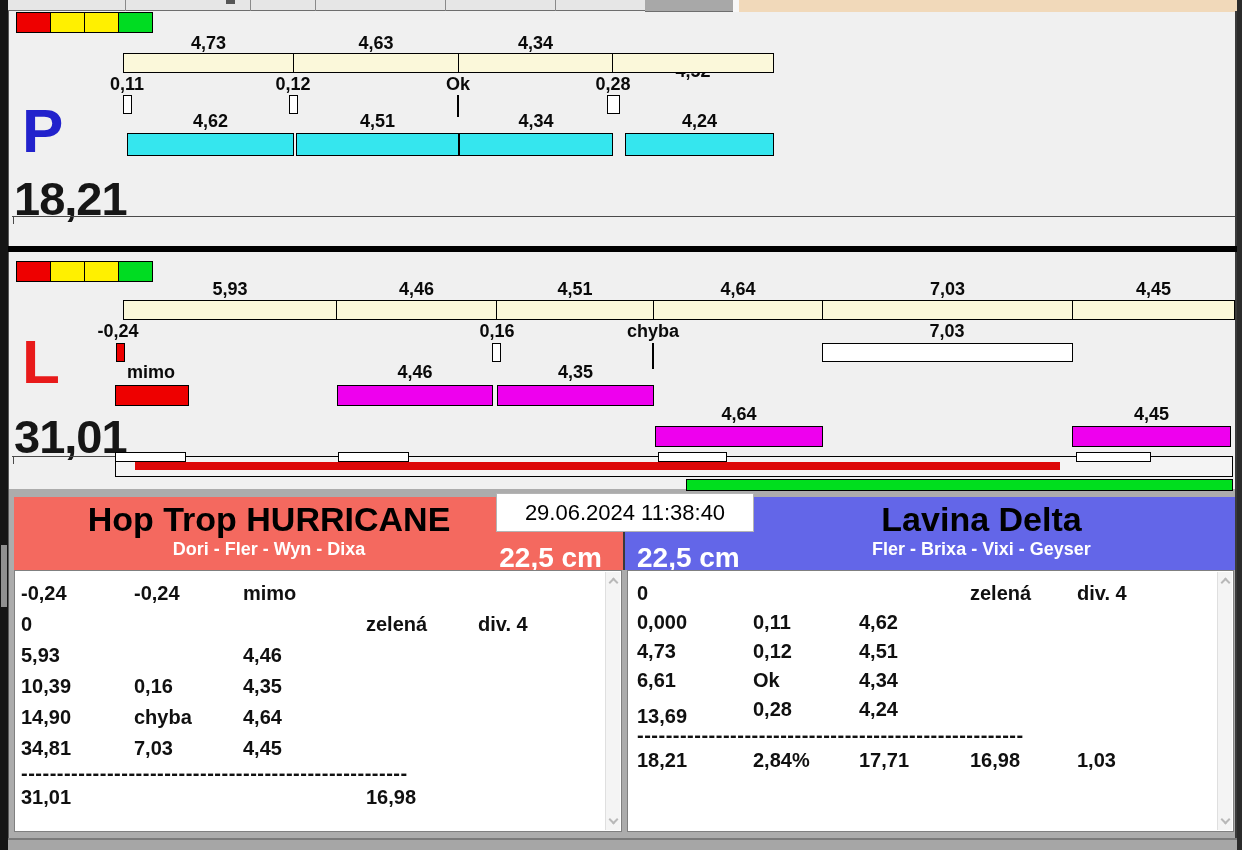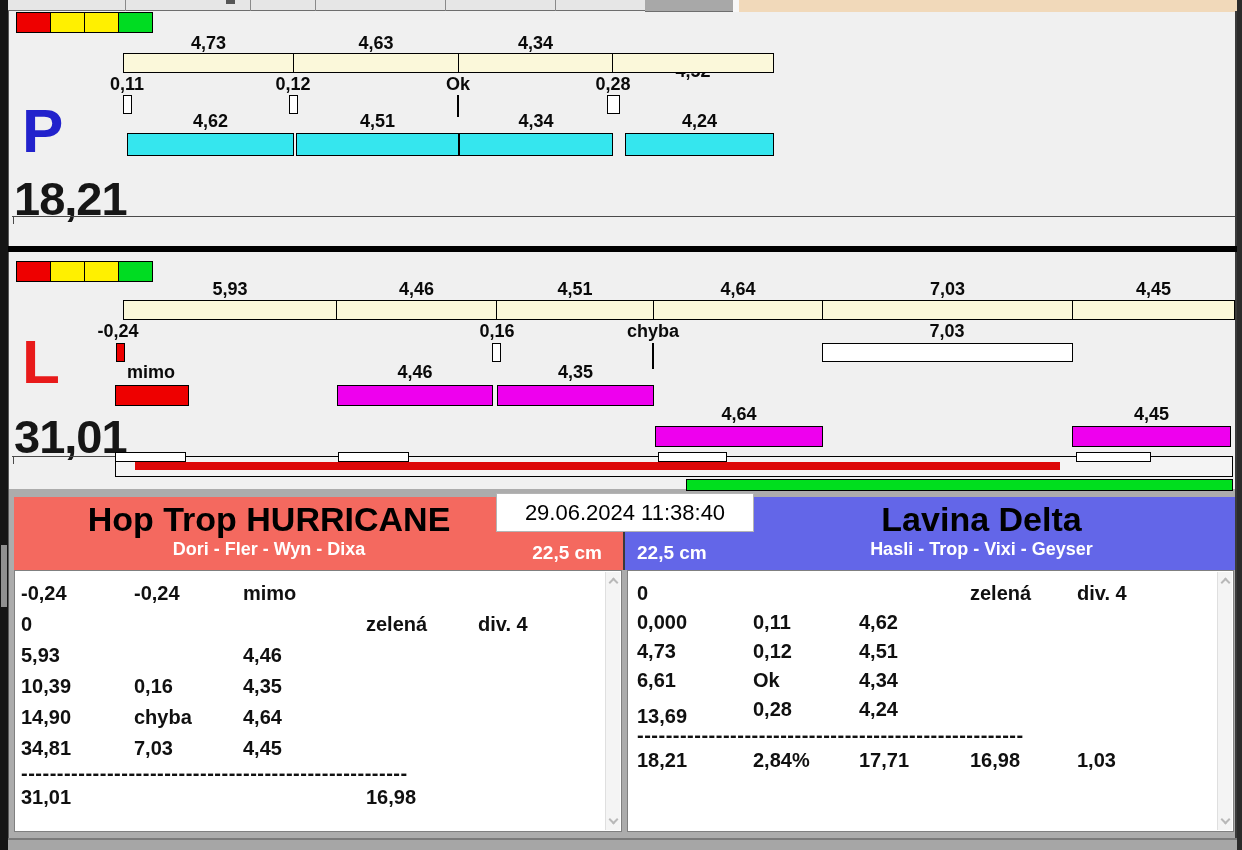--- a/index.html
+++ b/index.html
@@ -14,21 +14,21 @@
   #totalP{left:14px;top:175px}
   #totalL{left:14px;top:413px}
   #resultsBg{position:absolute;left:8px;top:489px;width:1227px;height:349px;background:#ACACAC}
   .hdr{position:absolute;top:497px;height:73px}
   #hdrLeft{left:14px;width:609px}
   #hdrRight{left:625px;width:610px}
   .hdr-title{position:absolute;top:3px;font-size:34px;font-weight:bold;color:#000;text-align:center;white-space:nowrap}
   .hdr-sub{position:absolute;top:42px;font-size:18px;font-weight:bold;color:#FFF;text-align:center;white-space:nowrap}
   #hdrLeft .hdr-title,#hdrLeft .hdr-sub{left:14px;width:482px}
   #hdrRight .hdr-title,#hdrRight .hdr-sub{left:116px;width:481px}
-  .hdr-ht{position:absolute;top:45px;font-size:19px;font-weight:bold;color:#FFF;white-space:nowrap}
+  .hdr-ht{position:absolute;top:45px;font-size:28px;font-weight:bold;color:#FFF;white-space:nowrap}
   #hdrLeft .hdr-ht{left:400px;width:188px;text-align:right}
   #hdrRight .hdr-ht{left:12px;width:188px;text-align:left}
   #dateBox{position:absolute;left:496px;top:493px;width:258px;height:39px;background:#FFF;border:1px solid #B4B4B4;font-size:22px;text-align:center;line-height:37px;color:#000;z-index:5;white-space:nowrap}
   .listbox{position:absolute;top:570px;height:262px;background:#FFF;border:1px solid #808080;font-weight:bold;font-size:20px;color:#101010;overflow:hidden}
   #listLeft{left:14px;width:608px}
   #listRight{left:627px;width:607px}
   .sb{position:absolute;right:1px;top:1px;width:15px;height:258px;background:#F4F4F4;border-left:1px solid #DFDFDF}
   .sb-up,.sb-down{position:absolute;left:4px;width:7px;height:7px;border-left:2px solid #B8B8B8;border-top:2px solid #B8B8B8}
   .sb-up{top:7px;transform:rotate(45deg)}
   .sb-down{bottom:7px;transform:rotate(225deg)}
@@ -47,21 +47,21 @@
   <div id="resultsBg"></div>
 
   <div id="hdrLeft" class="hdr" style="background: rgb(244, 105, 95);">
     <div class="hdr-title">Hop Trop HURRICANE</div>
     <div class="hdr-sub">Dori - Fler - Wyn - Dixa</div>
     <div class="hdr-ht">22,5 cm</div>
   </div>
 
   <div id="hdrRight" class="hdr" style="background: rgb(99, 102, 232);">
     <div class="hdr-title">Lavina Delta</div>
-    <div class="hdr-sub">Hasli - Trop - Vixi - Geyser</div>
+    <div class="hdr-sub">Fler - Brixa - Vixi - Geyser</div>
     <div class="hdr-ht">22,5 cm</div>
   </div>
 
   <div id="dateBox">29.06.2024 11:38:40</div>
 
   <div id="listLeft" class="listbox">
     <div class="sb">
       <div class="sb-up"></div>
       <div class="sb-down"></div>
     </div>

